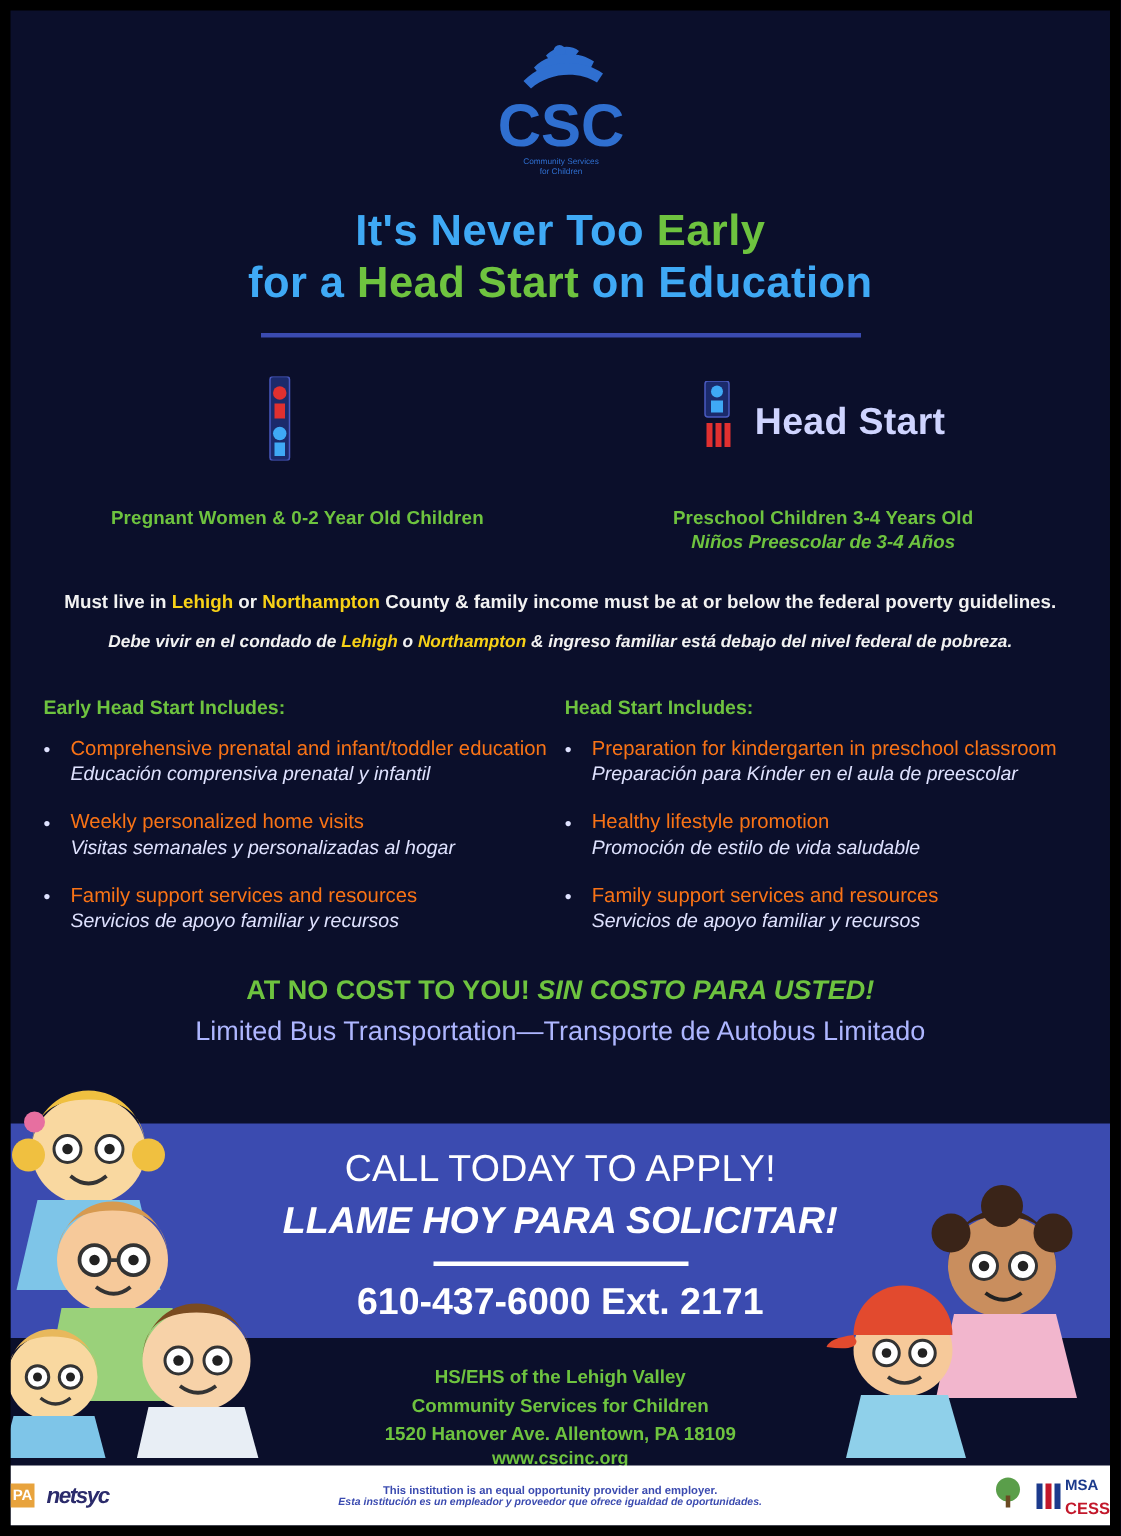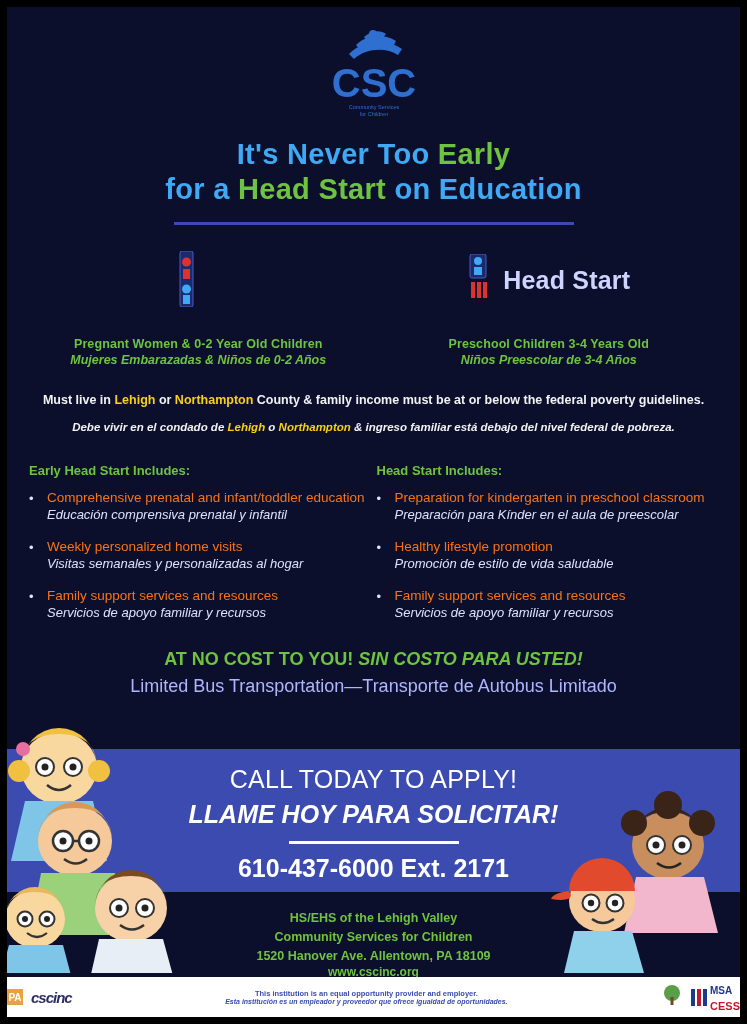--- a/index.html
+++ b/index.html
@@ -229,21 +229,20 @@
           <rect x="18" y="28" width="4" height="16" fill="#e03030"></rect>
         </svg>
       </span>
       <span class="prog-title">Head Start</span>
     </div>
   </div>
 
   <div class="subheads">
     <div class="col">
       <div class="sh-en">Pregnant Women &amp; 0-2 Year Old Children</div>
-      <div class="sh-es">Mujeres Embarazadas &amp; Niños de 0-2 Años</div>
     </div>
     <div class="col">
       <div class="sh-en">Preschool Children 3-4 Years Old</div>
       <div class="sh-es">Niños Preescolar de 3-4 Años</div>
     </div>
   </div>
 
   <div class="elig">
     <div class="en">
       <span>Must live in </span><span class="hl">Lehigh</span><span> or </span><span class="hl">Northampton</span><span> County &amp; family income must be at or below the federal poverty guidelines.</span>
@@ -414,21 +413,21 @@
         <circle cx="65" cy="120" r="3.2" fill="#222"></circle>
         <path d="M42 136 q11 8 22 0" stroke="#333" stroke-width="2.4" fill="none"></path>
         <path d="M24 148 l-10 42 h80 l-12 -42 z" fill="#8fd0ea"></path>
       </g>
     </svg>
   </div>
 
   <div class="bottom-bar">
     <div class="logo-sm">
       <div class="pa-box">PA</div>
-      <div class="netsyc">cscinc</div>
+      <div class="netsyc">netsyc</div>
     </div>
 
     <div class="eo-text">
       <div class="eo-en">This institution is an equal opportunity provider and employer.</div>
       <div class="eo-es">Esta institución es un empleador y proveedor que ofrece igualdad de oportunidades.</div>
     </div>
 
     <div class="logo-sm">
       <span>
         <svg width="22" height="22" viewBox="0 0 22 22">

